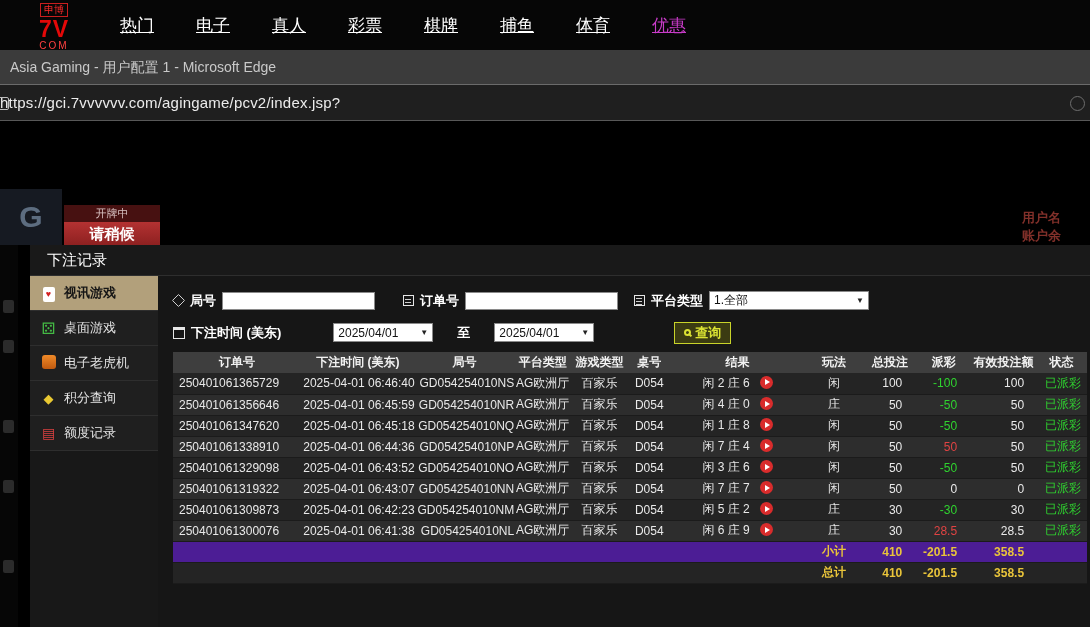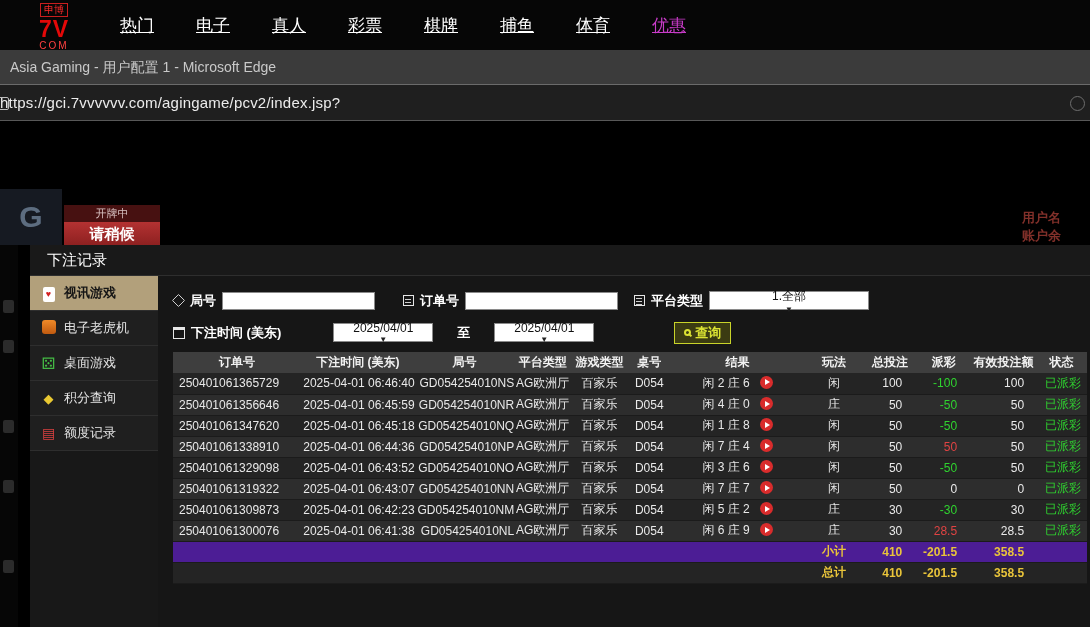--- a/index.html
+++ b/index.html
@@ -78,21 +78,21 @@
   .mini-icon { width:11px; height:11px; border:1px solid #e6e6e6; display:inline-block; flex:none; }
   .mini-icon.tag { transform:rotate(45deg) scale(.85); border-radius:1px; }
   .mini-icon.doc { background-image:linear-gradient(#cfcfcf,#cfcfcf),linear-gradient(#cfcfcf,#cfcfcf);
     background-size:6px 1px; background-position:1px 3px,1px 6px; background-repeat:no-repeat; }
   .mini-icon.list { background-image:linear-gradient(#cfcfcf,#cfcfcf),linear-gradient(#cfcfcf,#cfcfcf),linear-gradient(#cfcfcf,#cfcfcf);
     background-size:6px 1px; background-position:1px 2px,1px 5px,1px 8px; background-repeat:no-repeat; }
   .mini-icon.cal { width:12px; height:12px; border-top:3px solid #e6e6e6; }
   input.text { width:153px; height:18px; border:1px solid #8a8a8a; background:#fff; font-size:12px;
     padding:0 3px; }
   .dd { background:#fff; color:#111; border:1px solid #8a8a8a; height:19px; display:flex;
-    align-items:center; justify-content:center; padding:0 4px; font-size:12px; cursor:pointer;flex-direction:column; }
+    align-items:center; justify-content:space-between; padding:0 4px; font-size:12px; cursor:pointer; }
   .dd-platform { width:160px; }
   .dd-date { width:100px; }
   .caret { font-size:8px; color:#222; }
   .g-round { margin-right:28px; }
   .g-order { margin-right:16px; }
   .m-date1 { margin-left:52px; }
   .to-label { margin:0 24px 0 24px; font-weight:bold; }
   .search-btn { margin-left:80px; display:flex; align-items:center; gap:4px; background:#3b3b12;
     border:1px solid #c9d42a; color:#dbe233; font-size:13px; font-weight:bold; padding:2px 9px;
     height:22px; cursor:pointer; font-family:"Liberation Sans",sans-serif; }
@@ -181,26 +181,26 @@
 
   <div class="panel">
     <div class="panel-title">下注记录</div>
     <div class="panel-body">
       <aside class="sidebar">
           <div class="side-item active">
             <span class="sicon"><span class="icon-cards"></span></span>
             <span>视讯游戏</span>
           </div>
           <div class="side-item">
+            <span class="sicon"><span class="icon-dice"></span></span>
+            <span>桌面游戏</span>
+          </div>
+          <div class="side-item">
             <span class="sicon"><span class="icon-slot"></span></span>
             <span>电子老虎机</span>
-          </div>
-          <div class="side-item">
-            <span class="sicon"><span class="icon-dice"></span></span>
-            <span>桌面游戏</span>
           </div>
           <div class="side-item">
             <span class="sicon"><span class="icon-diamond"></span></span>
             <span>积分查询</span>
           </div>
           <div class="side-item">
             <span class="sicon"><span class="icon-ledger"></span></span>
             <span>额度记录</span>
           </div>
         </aside>

